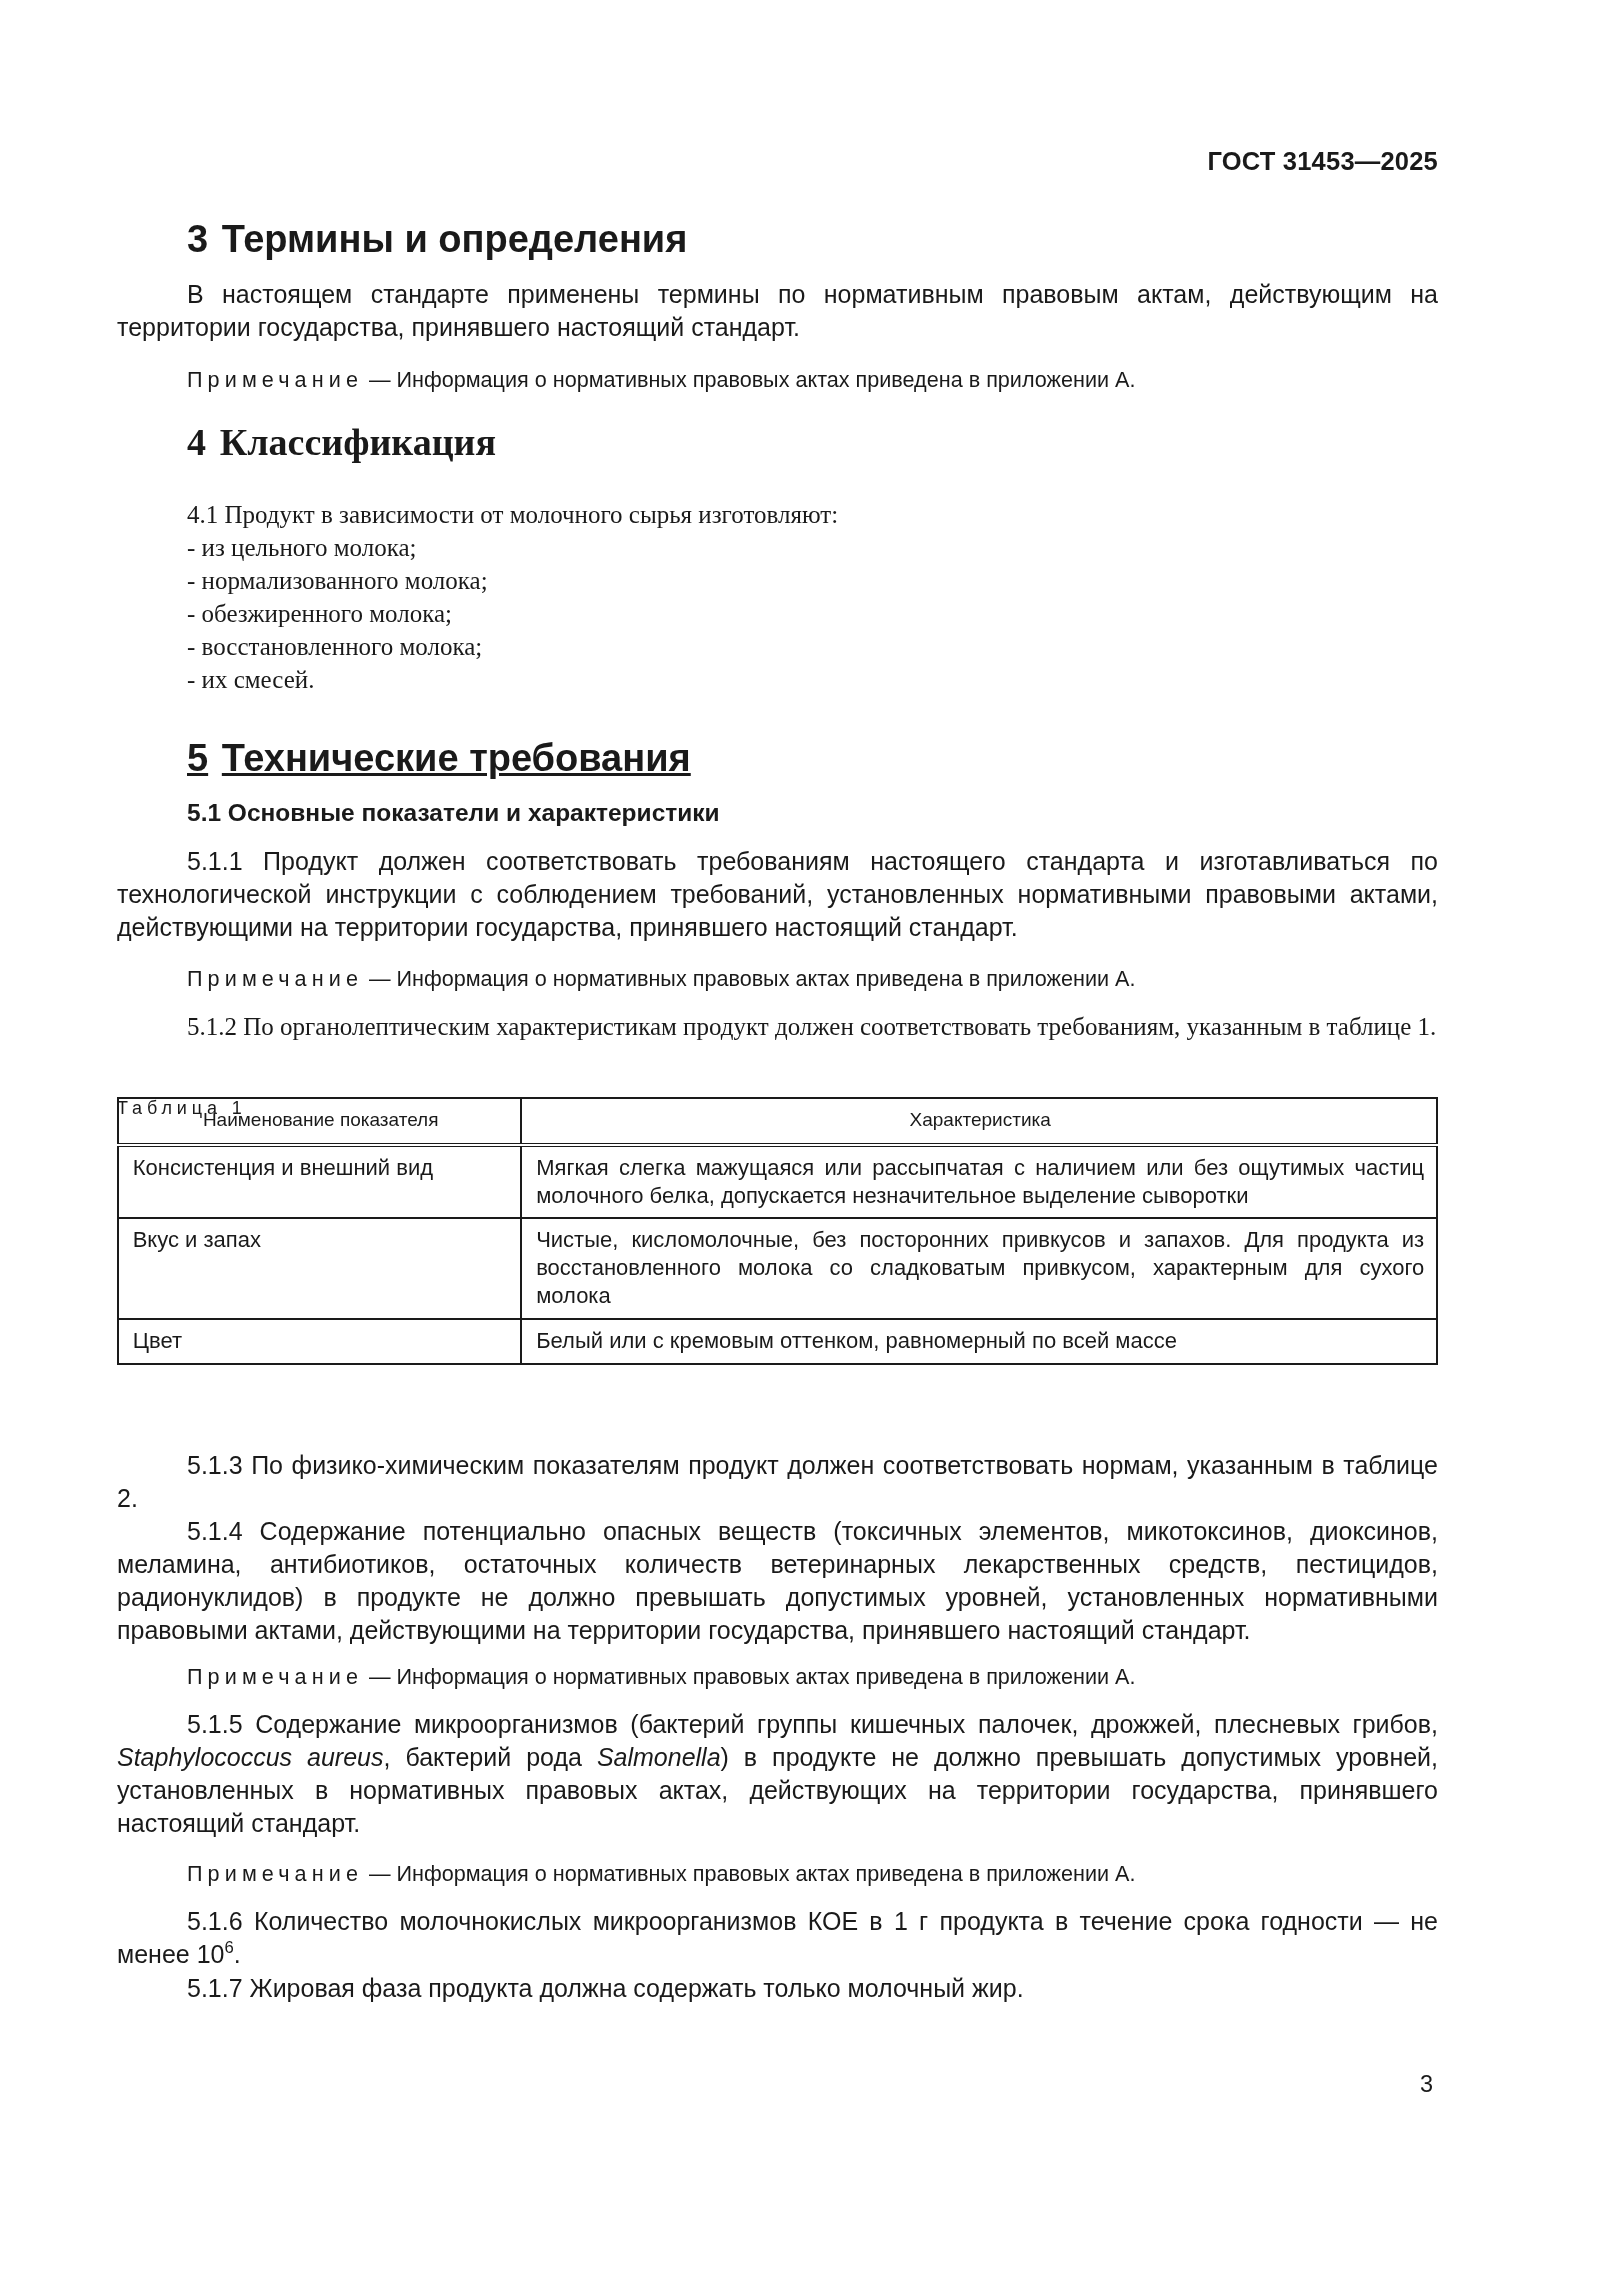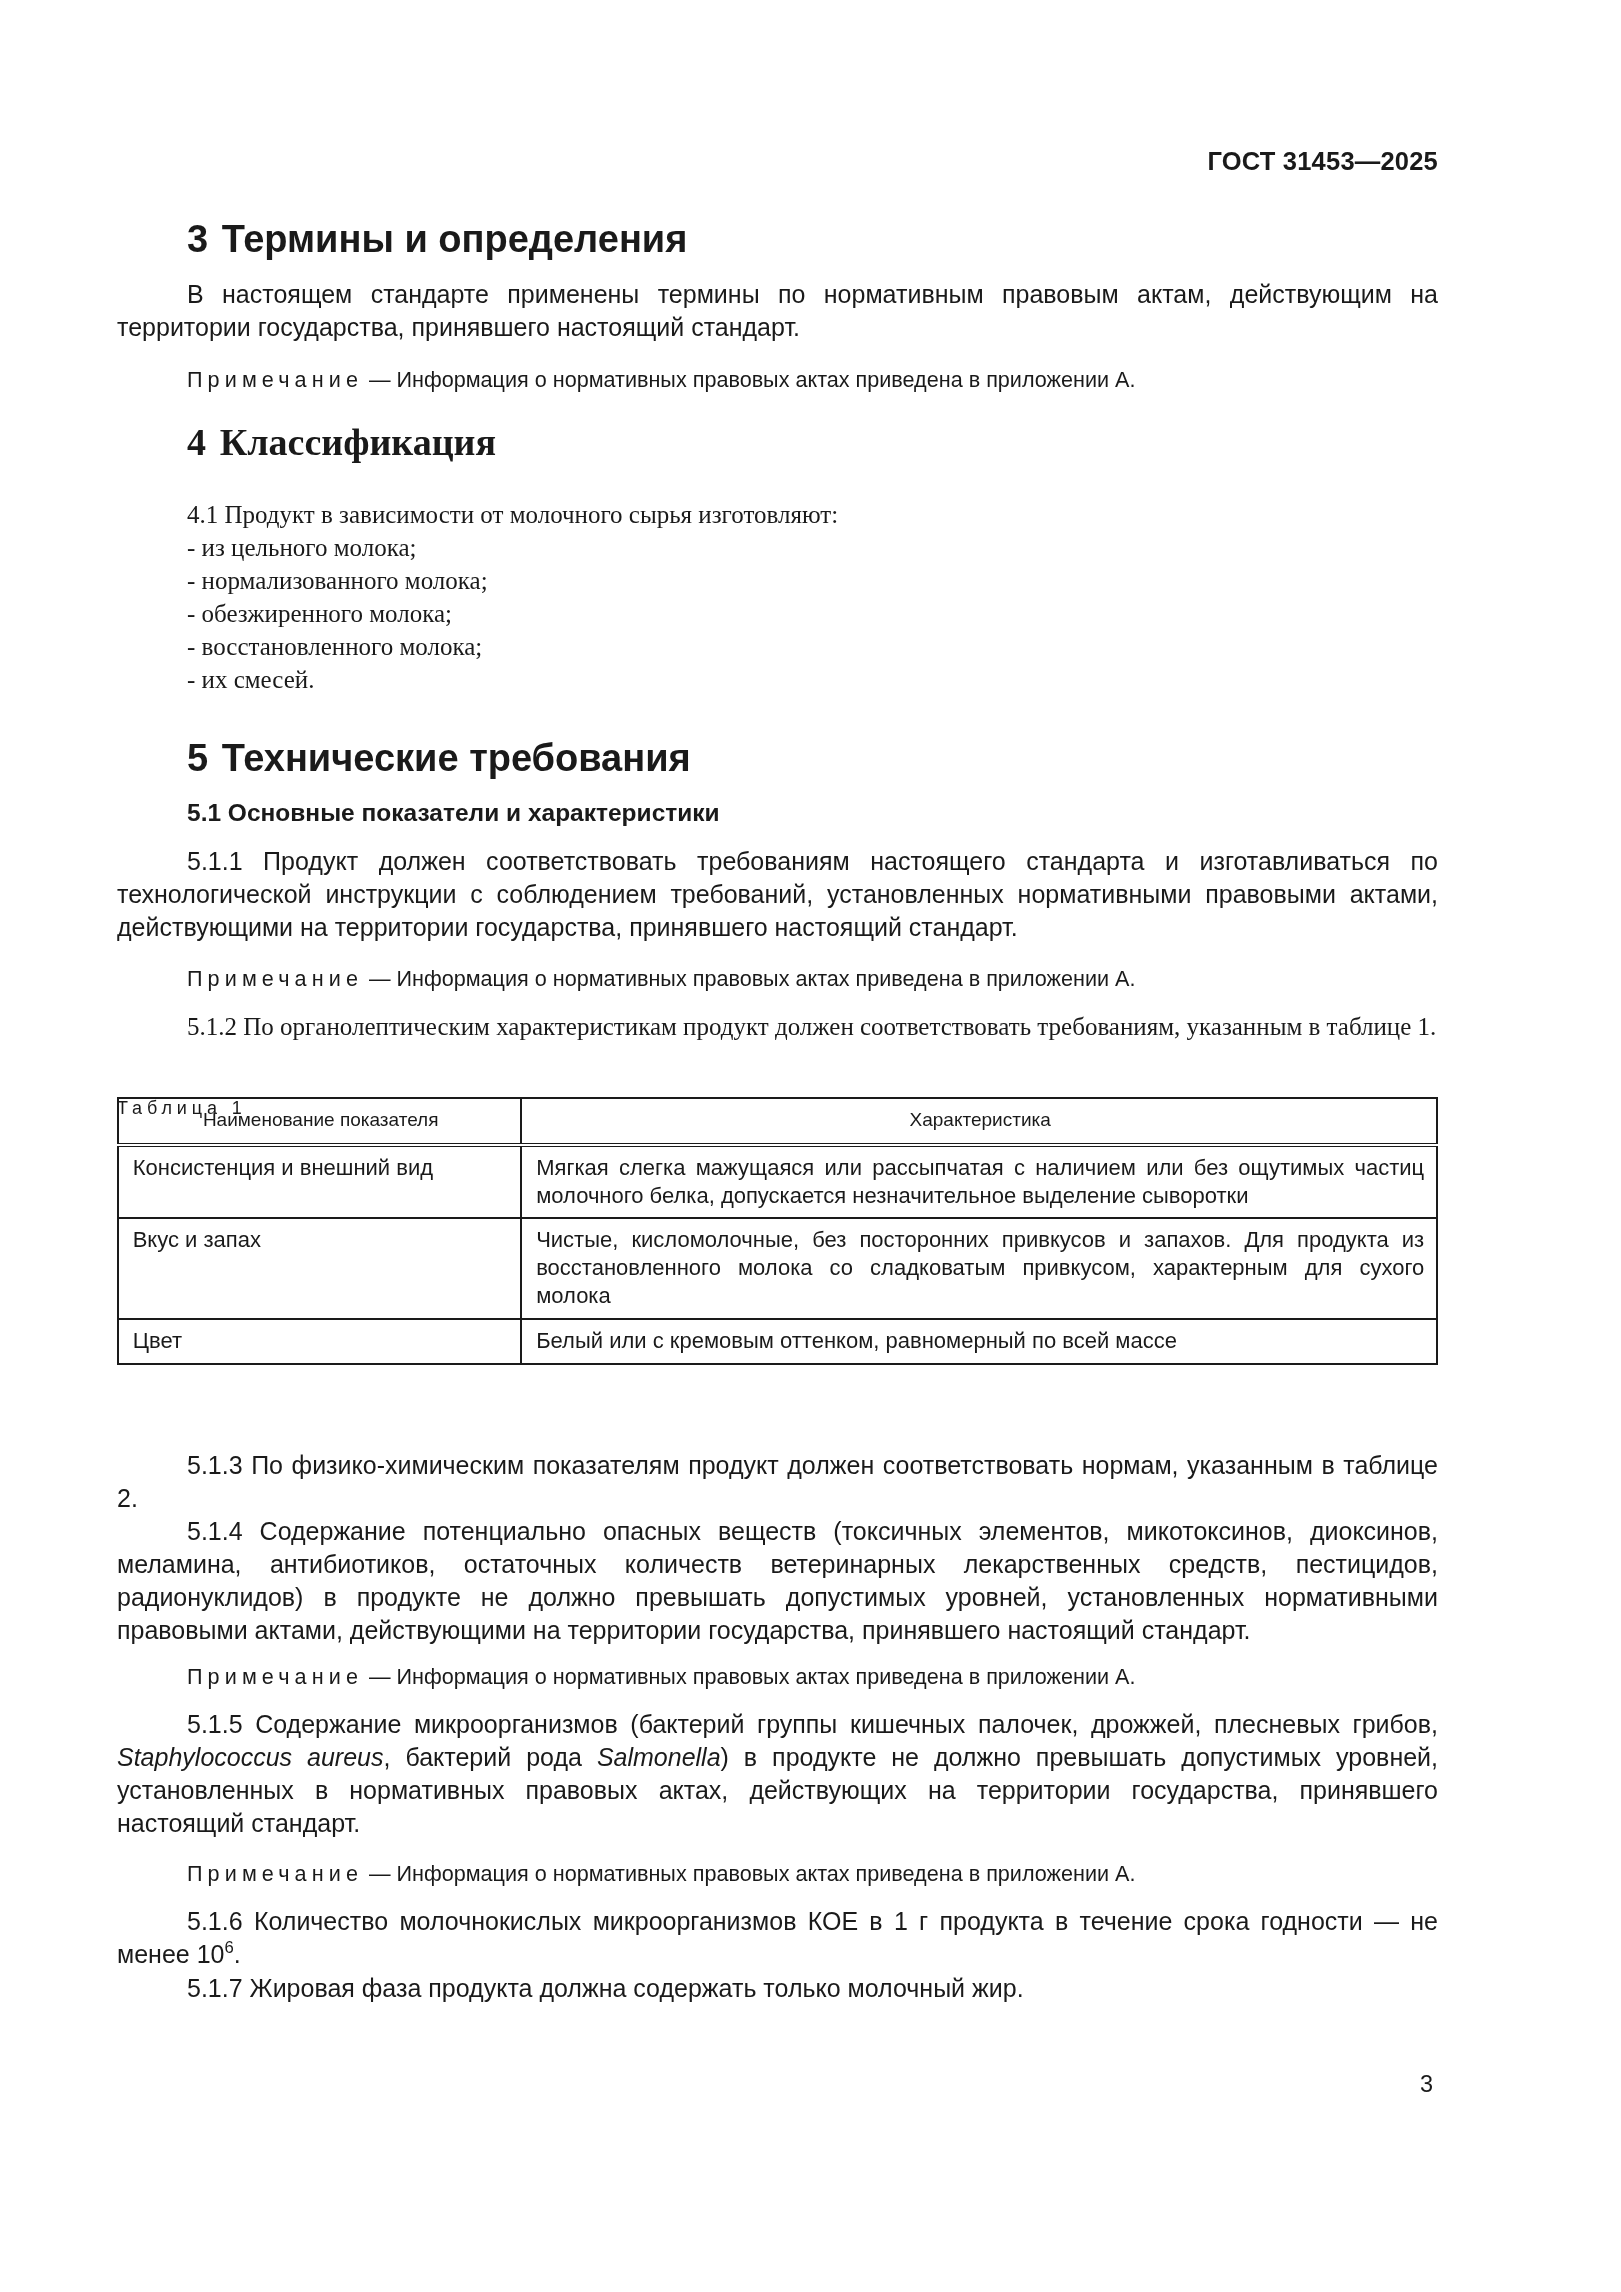--- a/index.html
+++ b/index.html
@@ -66,21 +66,21 @@
   </div>
   <div class="list" style="top:498px;font-family:Liberation Serif, serif;">
     <div>4.1 Продукт в зависимости от молочного сырья изготовляют:</div>
     <div>- из цельного молока;</div>
     <div>- нормализованного молока;</div>
     <div>- обезжиренного молока;</div>
     <div>- восстановленного молока;</div>
     <div>- их смесей.</div>
   </div>
 
-  <div class="h1" style="top:737px;">
+  <div class="h1" style="top:737px;text-decoration:underline;">
     <span class="num">5</span><span>Технические требования</span>
   </div>
   <div class="h2" style="top:799px;">5.1 Основные показатели и характеристики</div>
 
   <div class="para" style="top:845px;">5.1.1 Продукт должен соответствовать требованиям настоящего стандарта и изготавливаться по технологической инструкции с соблюдением требований, установленных нормативными правовыми актами, действующими на территории государства, принявшего настоящий стандарт.</div>
   <div class="note" style="top:964px;">
     <span class="lbl">Примечание</span><span>— Информация о нормативных правовых актах приведена в приложении А.</span>
   </div>
   <div class="para" style="top:1010px;font-family:Liberation Serif, serif;">5.1.2 По органолептическим характеристикам продукт должен соответствовать требованиям, указанным в таблице 1.</div>
 

